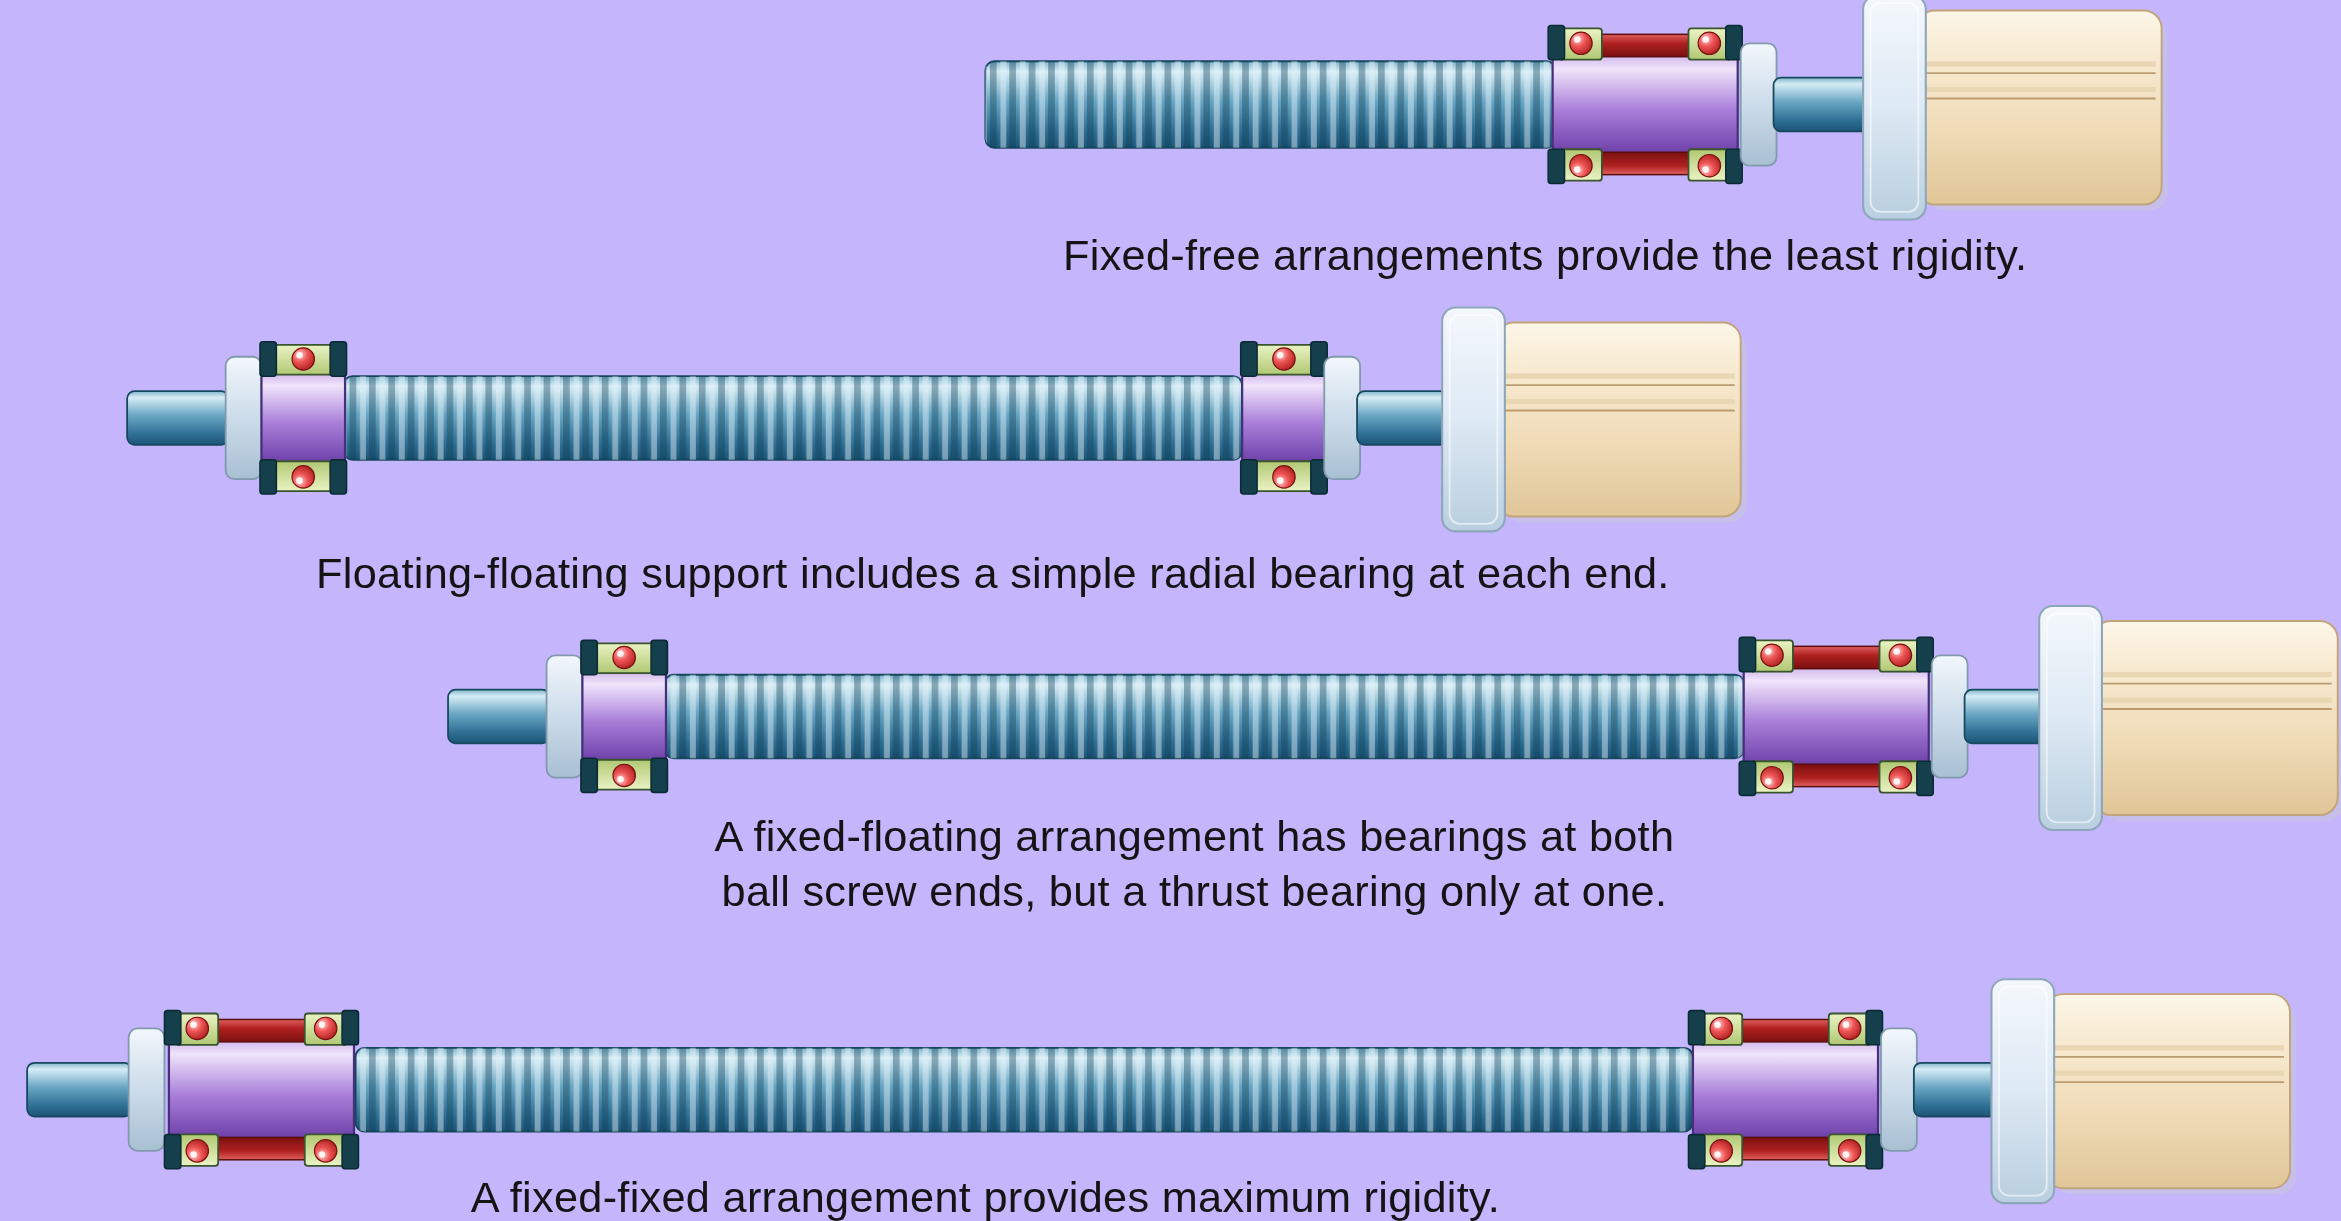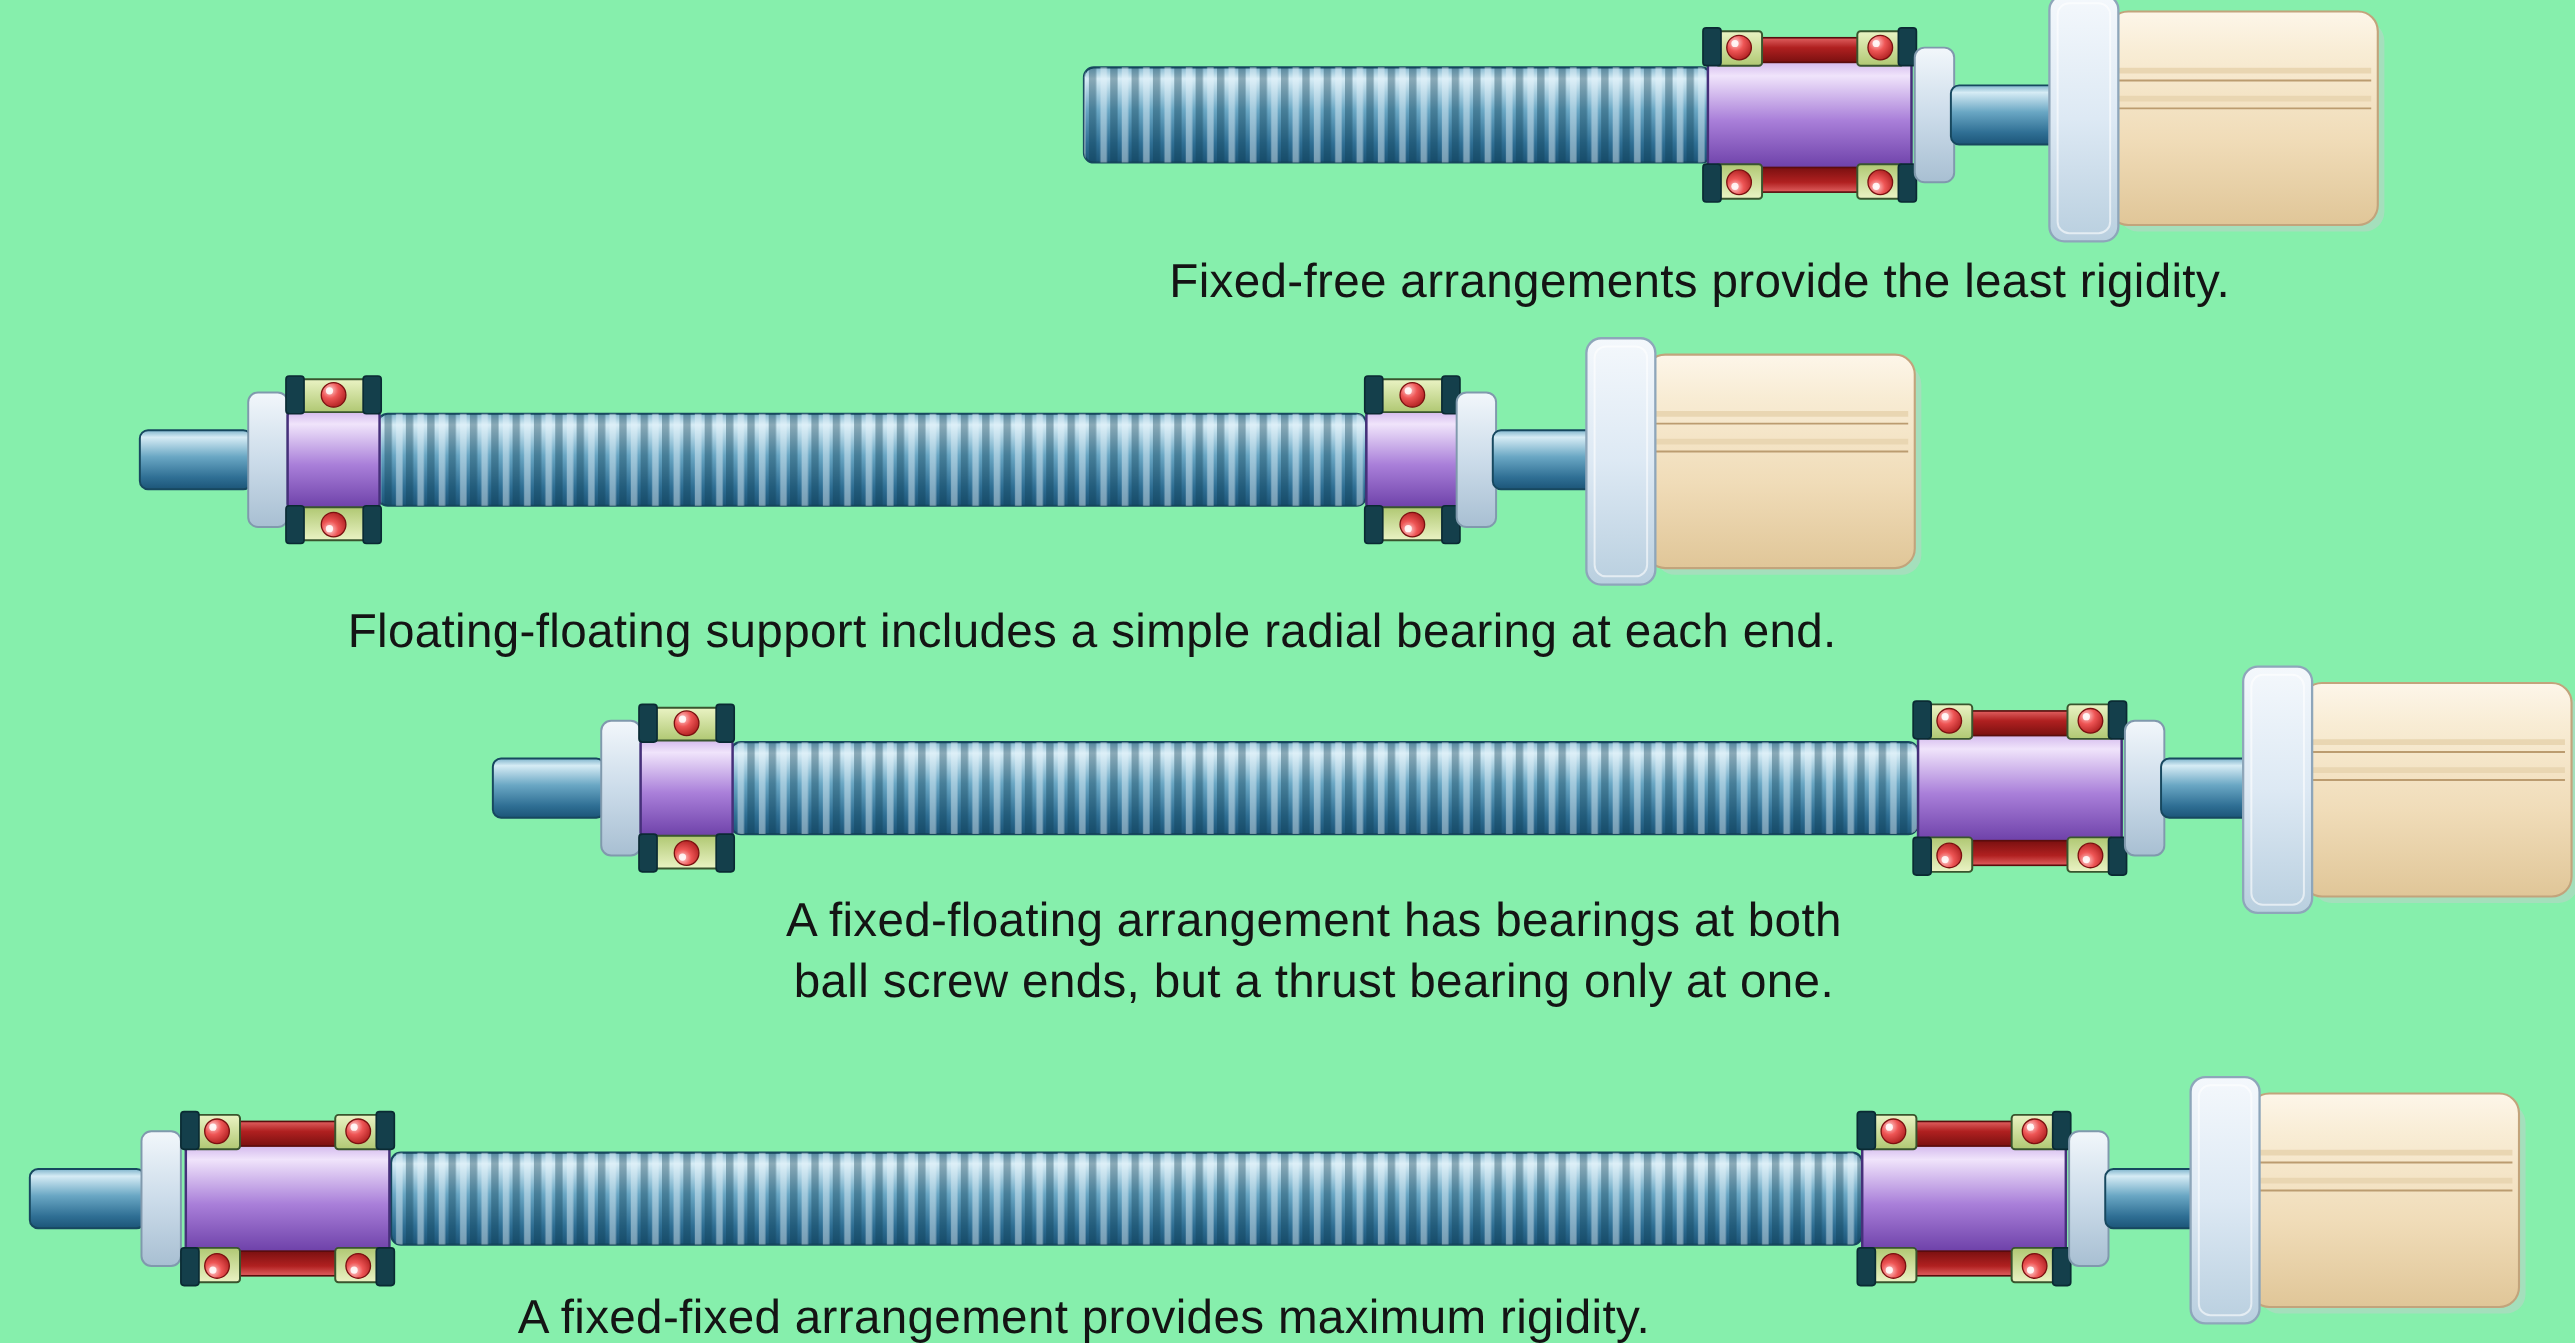--- a/index.html
+++ b/index.html
@@ -1,20 +1,20 @@
 <!DOCTYPE html>
 <html><head>
 <meta charset="utf-8">
 <style>
   html, body { margin: 0; padding: 0; background: #ffffff; }
   .canvas {
     position: relative;
     width: 2341px;
     height: 1221px;
-    background: #86efac;
+    background: #c4b5fd;
     overflow: hidden;
     font-family: "Liberation Sans", sans-serif;
   }
   .canvas svg { display: block; width: 100%; height: 100%; }
   text.caption {
     font-family: "Liberation Sans", sans-serif;
     font-size: 29px;
     letter-spacing: 0.2px;
   }
 </style>

